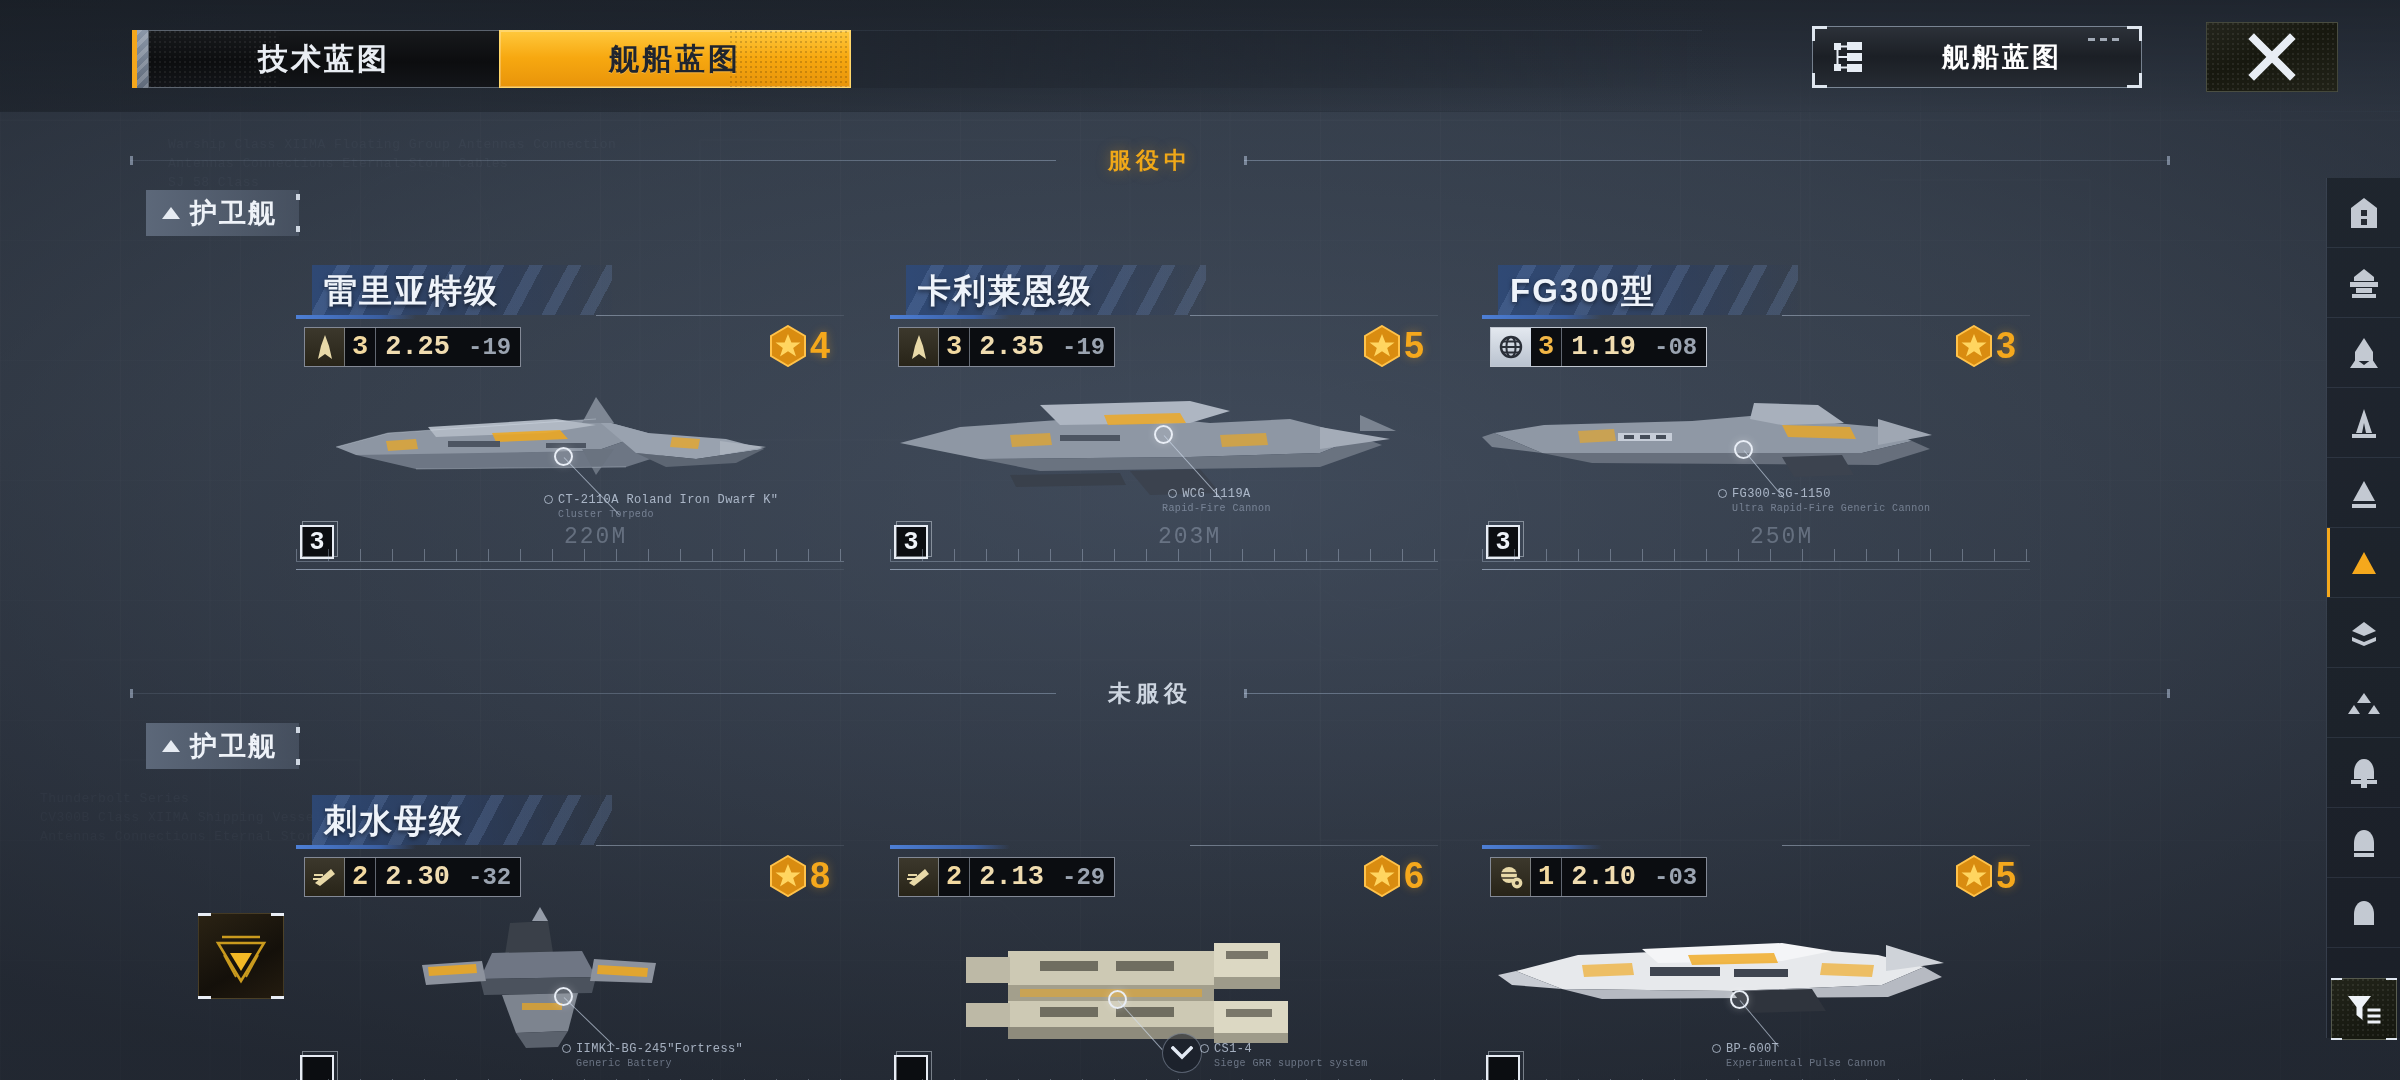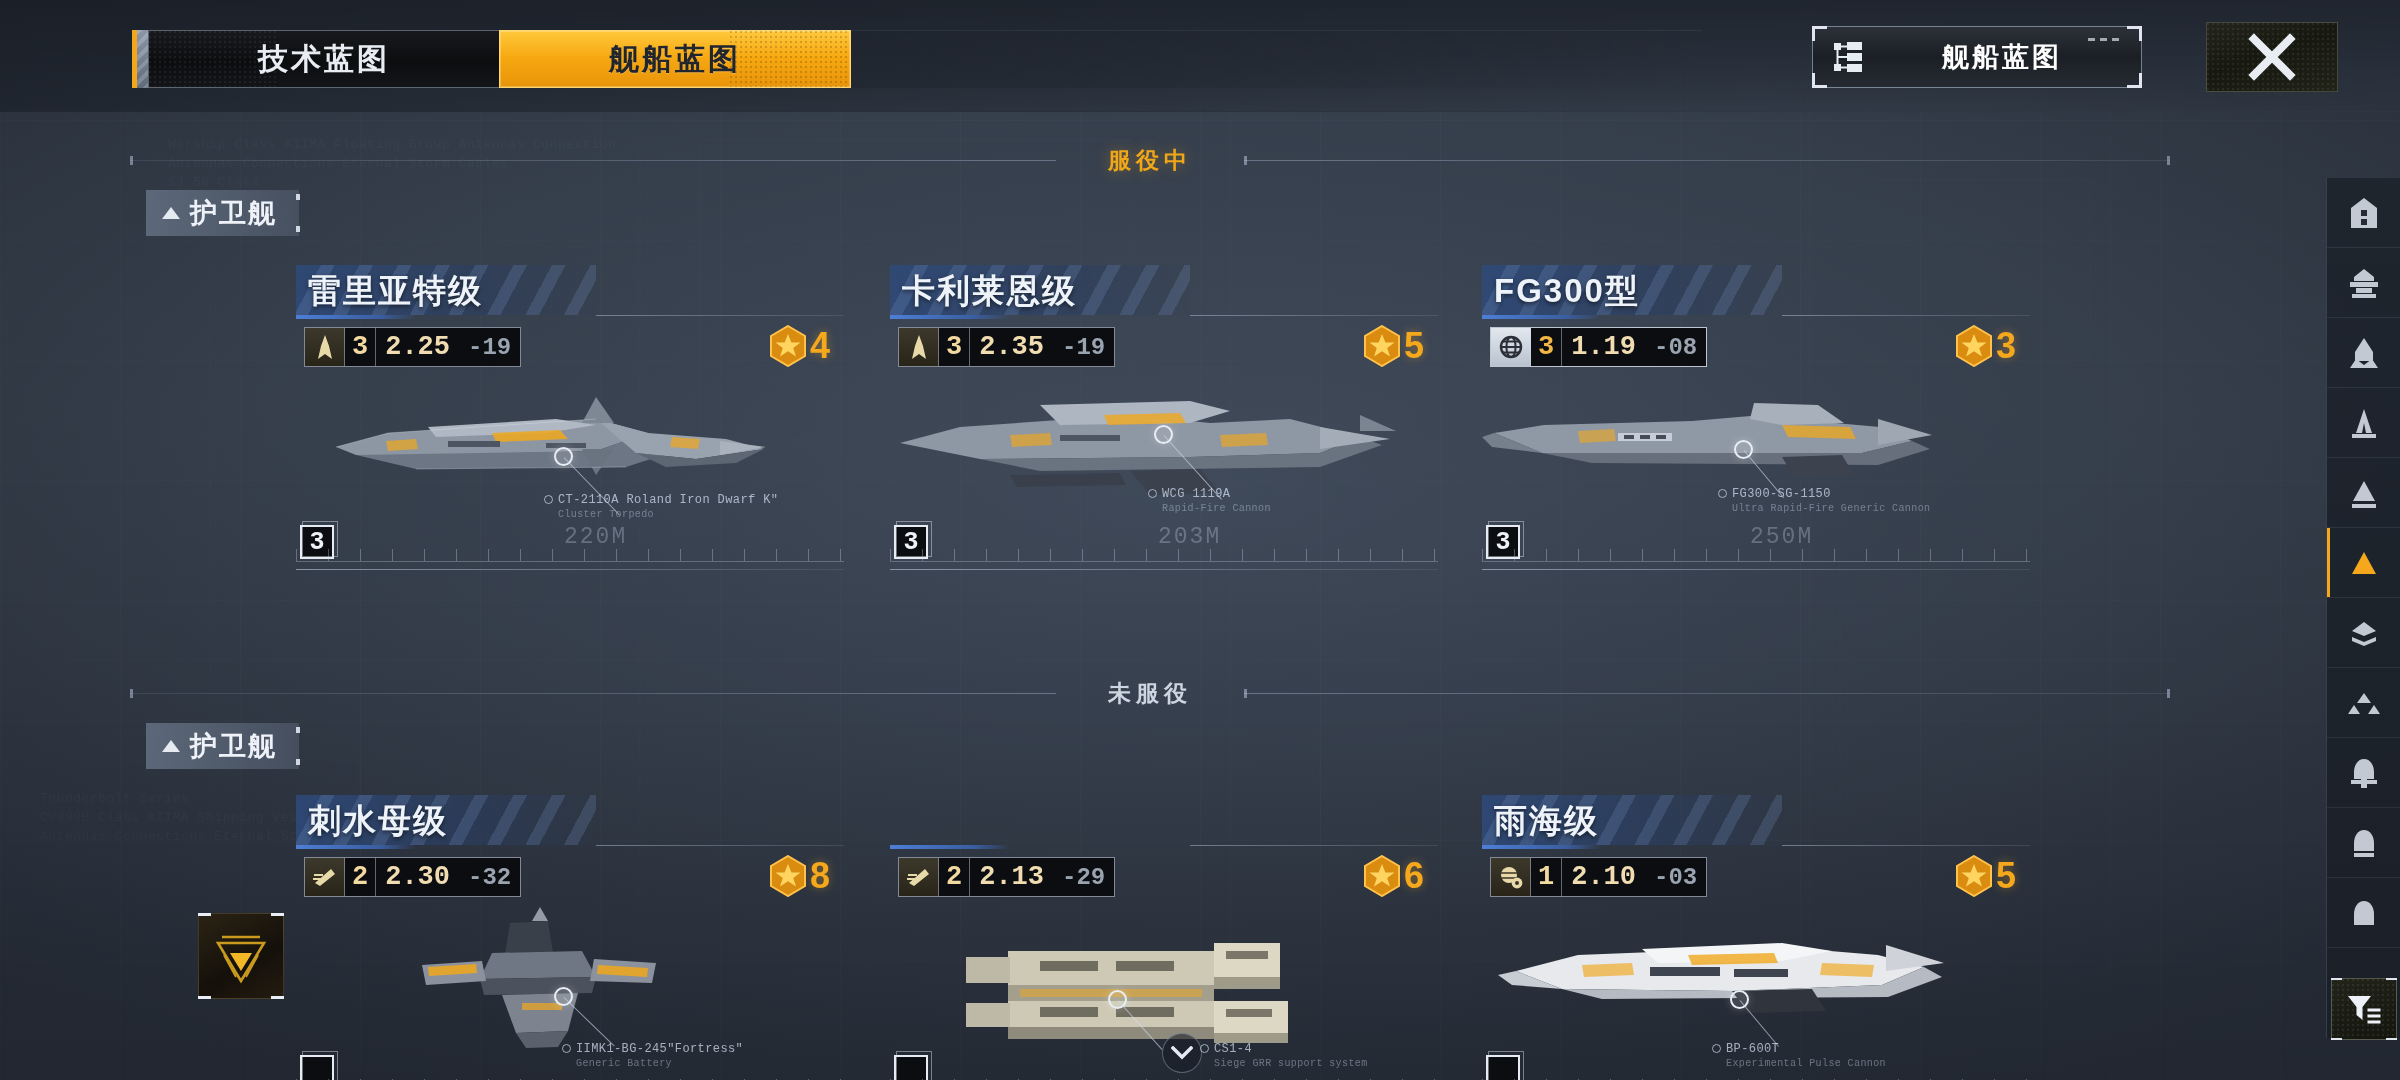--- a/index.html
+++ b/index.html
@@ -150,21 +150,21 @@
   .class-tag .nub { position:absolute; right:-1px; top:4px; width:4px; height:6px; background:#cfd7e2; }
   .class-tag .nub2{ position:absolute; right:-1px; bottom:4px; width:4px; height:6px; background:#cfd7e2; }
 
   
   .card { position:absolute; width:548px; height:305px; }
   .card-underline {
     position:absolute; left:0; bottom:0; width:548px; height:1px;
     background:linear-gradient(90deg, rgba(185,200,222,.62), rgba(185,200,222,.10));
   }
   .name-banner {
-    position:absolute; left:0; top:0; width:300px; height:50px;
+    position:absolute; left:16px; top:0; width:300px; height:50px;
     background:
       repeating-linear-gradient(118deg, rgba(120,150,200,.00) 0 22px, rgba(120,150,200,.22) 22px 34px),
       linear-gradient(90deg, rgba(46,74,122,.88) 0%, rgba(42,62,100,.55) 60%, rgba(40,54,84,.05) 100%);
     padding-left: 8px;
   }
   .name-banner .txt {
     position:absolute; left:12px; top:4px;
     font-size:33px; font-weight:bold; letter-spacing:2px; color:#eef3fa;
     text-shadow:0 2px 4px rgba(0,0,0,.55);
     white-space:nowrap;
@@ -504,21 +504,21 @@
         <path d="M120 100 L230 98 L236 110 L126 112 Z" fill="#39404b"></path>
         <rect x="170" y="60" width="60" height="6" fill="#4d5562"></rect>
         <path d="M430 52 L500 64 L430 74 Z" fill="#a4acb8"></path>
         <path d="M470 40 L506 56 L470 56 Z" fill="#7b8491"></path>
       </g>
     </svg>
   </div>
 
   <div class="hot-dot" style="left:264px; top:160px;"></div>
   <div class="callout-line" style="left:274px; top:170px; width:86px; transform:rotate(48deg);"></div>
-  <div class="callout" style="left:258px; top:222px;">
+  <div class="callout" style="left:258px; top:222px;text-align:center;">
     <span class="bullet"></span><span>WCG 1119A</span>
     <span class="sub">Rapid-Fire Cannon</span>
   </div>
 
   <div class="ruler">
     <div class="tier-box">3</div>
     <div class="len-label">203M</div>
     <div class="ruler-ticks"></div>
     <div class="ruler-line"></div>
   </div>
@@ -718,23 +718,20 @@
   <div class="ruler">
     <div class="tier-box"></div>
     <div class="len-label"></div>
     <div class="ruler-ticks"></div>
 
   </div>
 
 </div>
 
 <div class="card" style="left:1482px; top:795px;">
-  <div class="name-banner">
-    <span class="txt">雨海级</span>
-  </div>
   <div class="name-underbar"></div>
   <div class="banner-hairline"></div>
 
   <div class="statrow">
     <span class="stat-icon">
       <svg width="28" height="26" viewBox="0 0 28 26">
         <circle cx="12" cy="11" r="8" fill="#e8d9a8"></circle>
         <path d="M3 9 H21 M4 14 H20" stroke="#3b3527" stroke-width="1.6"></path>
         <circle cx="20" cy="19" r="5.4" fill="#e8d9a8"></circle>
         <circle cx="20" cy="19" r="2" fill="#3b3527"></circle>

